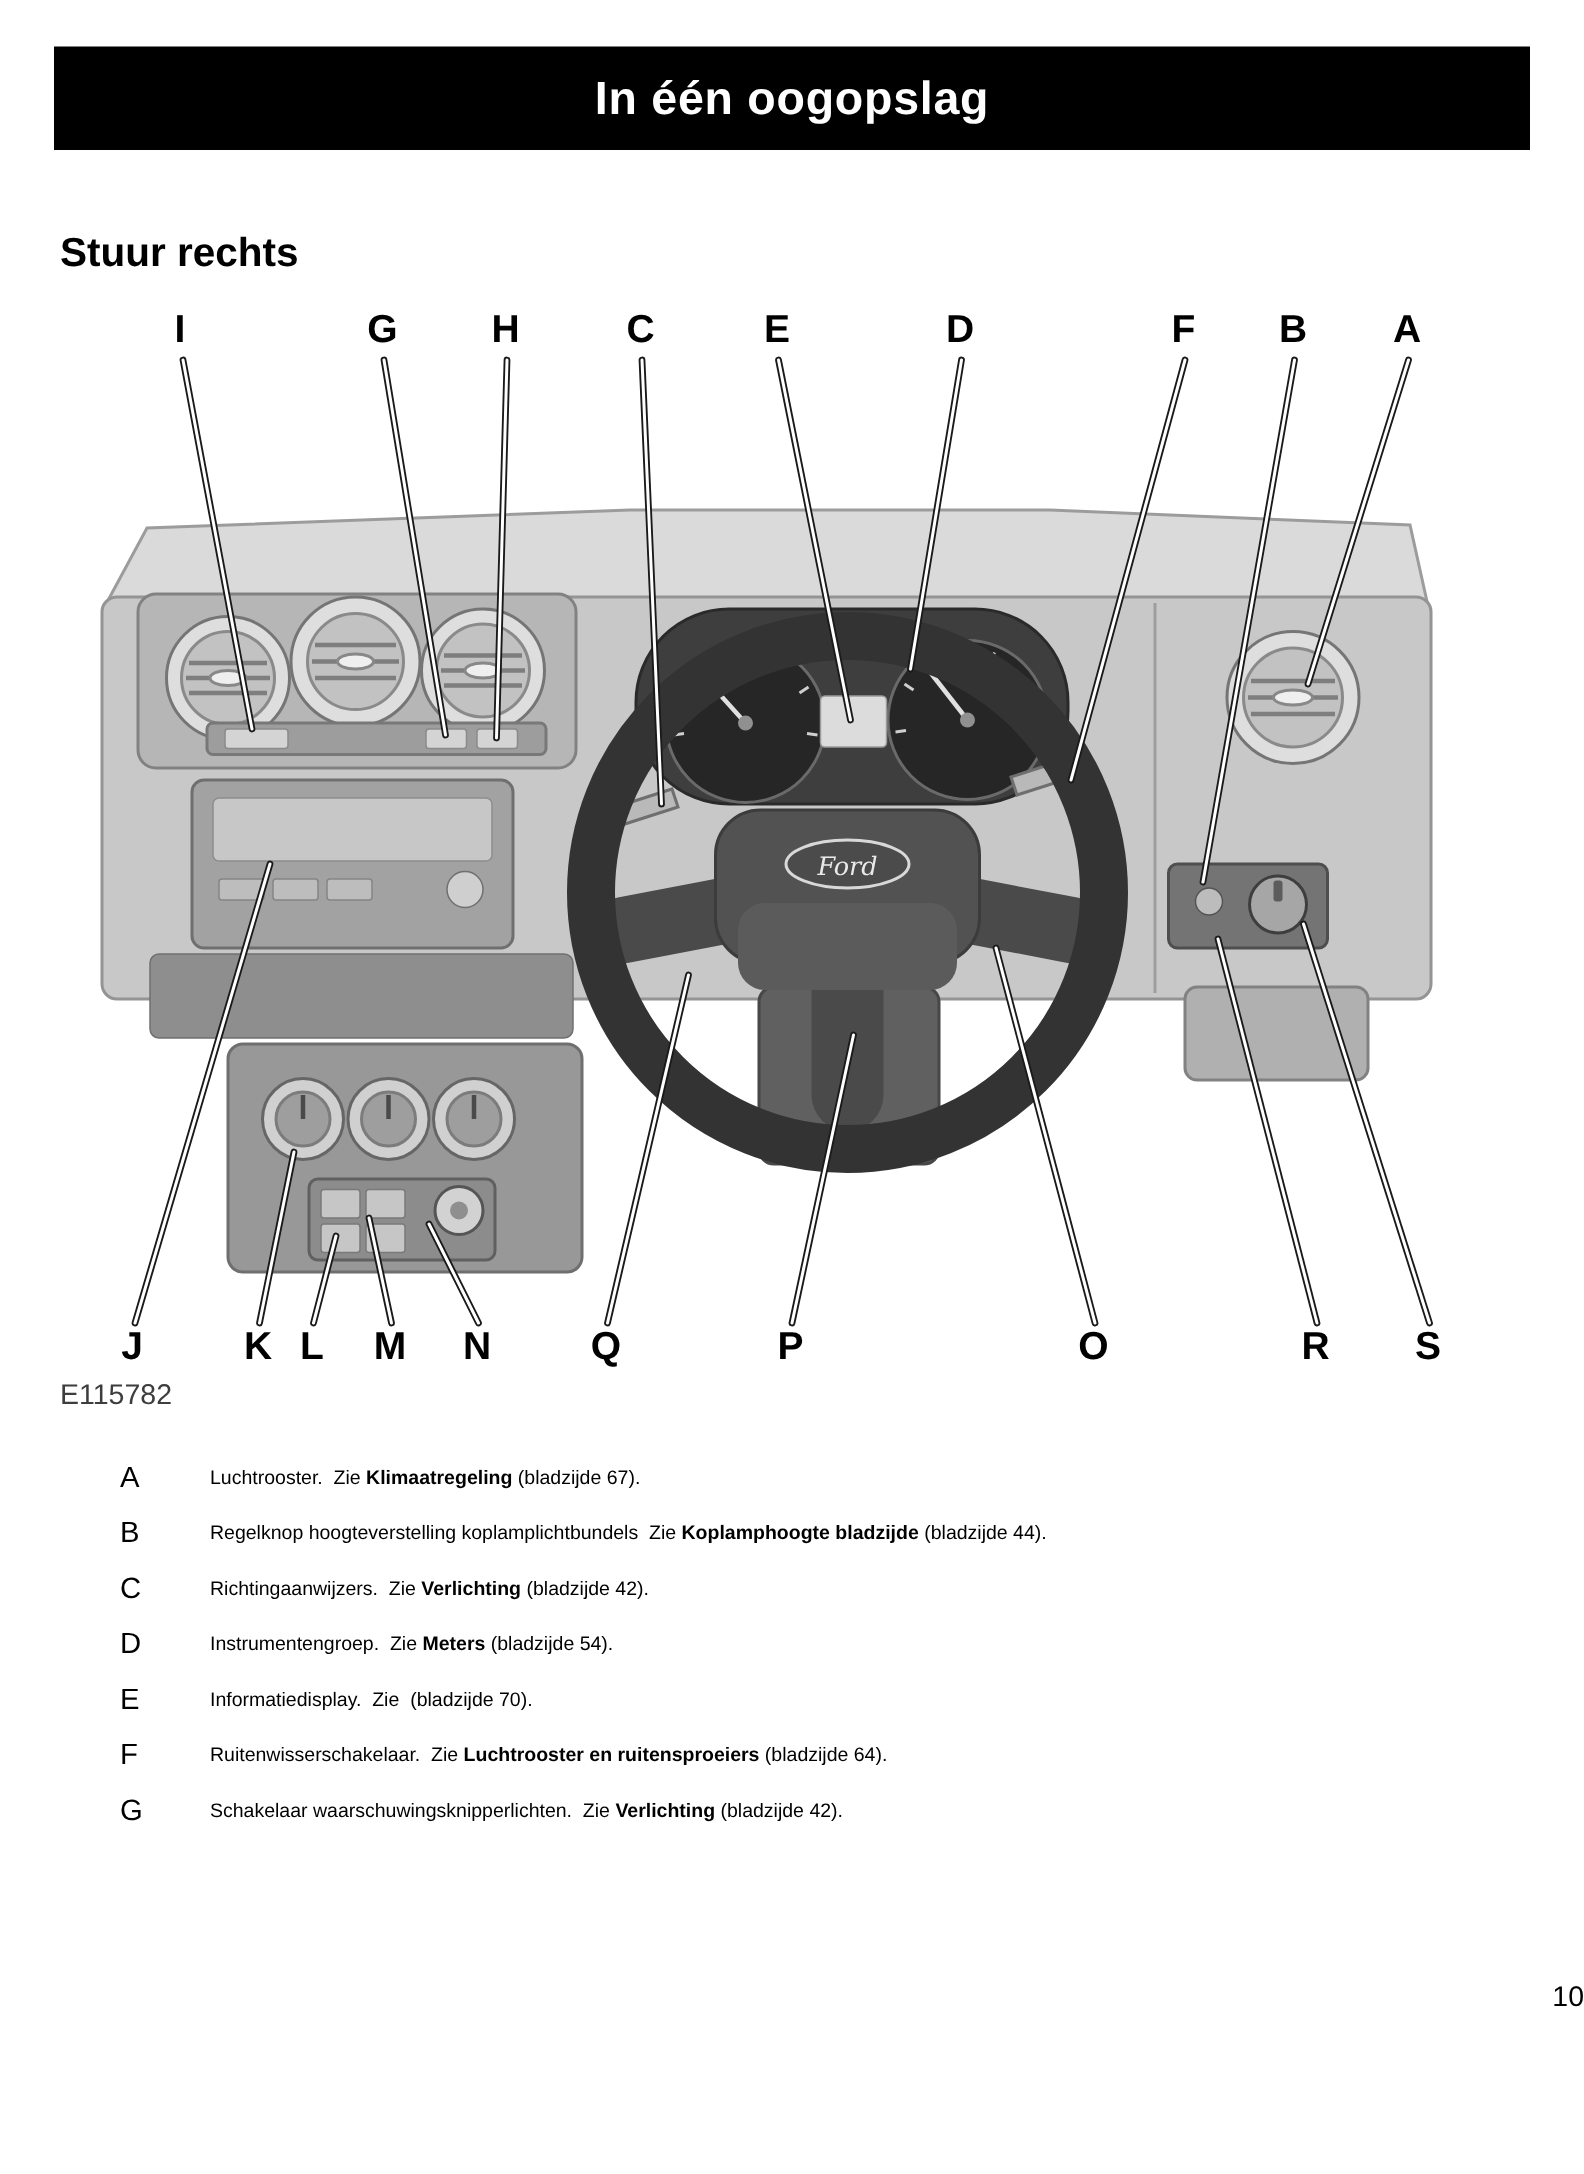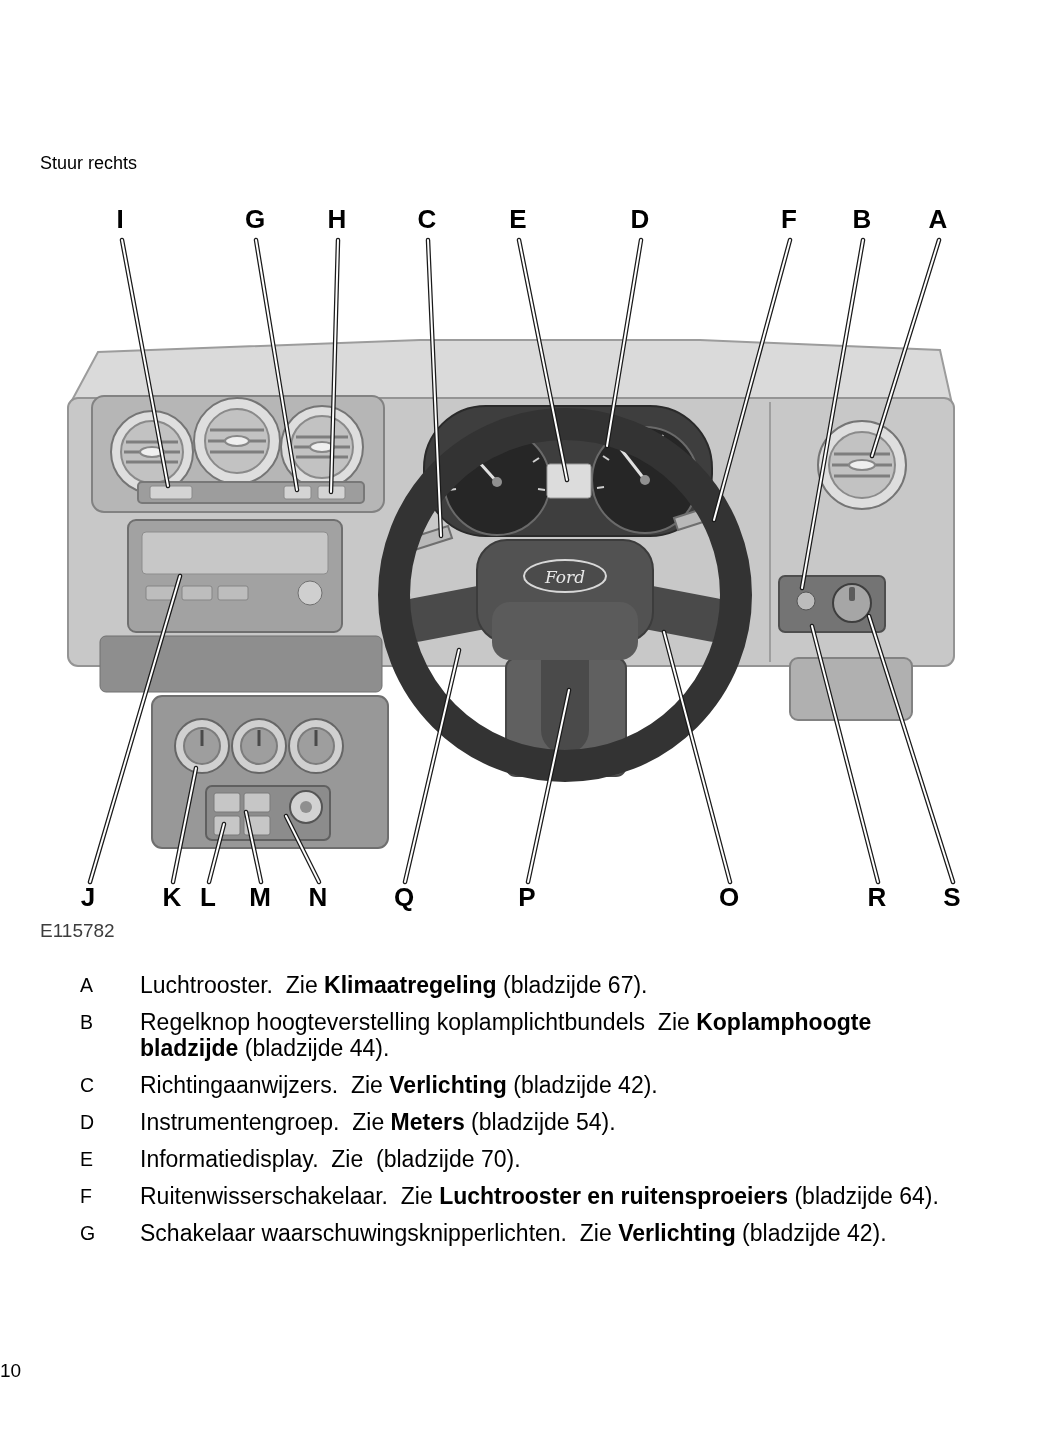--- a/index.html
+++ b/index.html
@@ -4,42 +4,45 @@
 <style>
   *{box-sizing:border-box}
   html,body{margin:0;padding:0;background:#ffffff}
   .page{position:relative;width:1056px;height:1449px;background:#ffffff;
         font-family:"Liberation Sans",sans-serif;color:#000;overflow:hidden}
 
   .header-bar{position:absolute;left:36px;top:31px;width:984px;height:69px;
               background:#000;display:flex;align-items:center;justify-content:center}
   .header-title{color:#fff;font-size:31px;font-weight:700;letter-spacing:.5px}
 
-  .section-title{position:absolute;left:40px;top:153px;font-size:18px;font-weight:400}
+  .section-title{position:absolute;left:40px;top:153px;font-size:27px;font-weight:700}
 
   .figure{position:absolute;left:0;top:190px;width:1056px;height:760px}
   .figure svg{position:absolute;left:0;top:0}
   .callout{position:absolute;transform:translateX(-50%);font-size:26px;font-weight:700;line-height:1}
   .callout.top{top:16px}
   .callout.bottom{top:694px}
   .figure-ref{position:absolute;left:40px;top:730px;font-size:19px;color:#3d3d3d}
 
   .legend{position:absolute;left:80px;top:972px;width:892px}
   .legend-row{display:flex;margin-bottom:11px}
   .legend-letter{flex:0 0 60px;font-size:19.5px;line-height:26px}
-  .legend-text{flex:1;font-size:23px;line-height:26px;white-space:pre-wrap}
+  .legend-text{flex:1;font-size:13px;line-height:26px;white-space:pre-wrap}
   .legend-text .b{font-weight:700}
 
-  .page-number{position:absolute;left:0;right:0;top:1360px;text-align:left;font-size:19px}
+  .page-number{position:absolute;left:0;right:0;top:1321px;text-align:right;font-size:19px}
 </style>
 </head>
 <body>
 
 <div class="page">
 
+  <div class="header-bar">
+    <span class="header-title">In één oogopslag</span>
+  </div>
 
   <div class="section-title">Stuur rechts</div>
 
   <div class="figure">
 
     <svg viewBox="0 0 1056 760" width="1056" height="760">
 
       <path d="M70 214 L98 162 L420 150 L700 150 L940 160 L952 214 Z" fill="#dadada" stroke="#9c9c9c" stroke-width="2"></path>
 
       <rect x="68" y="208" width="886" height="268" rx="10" fill="#c8c8c8" stroke="#949494" stroke-width="2"></rect>

